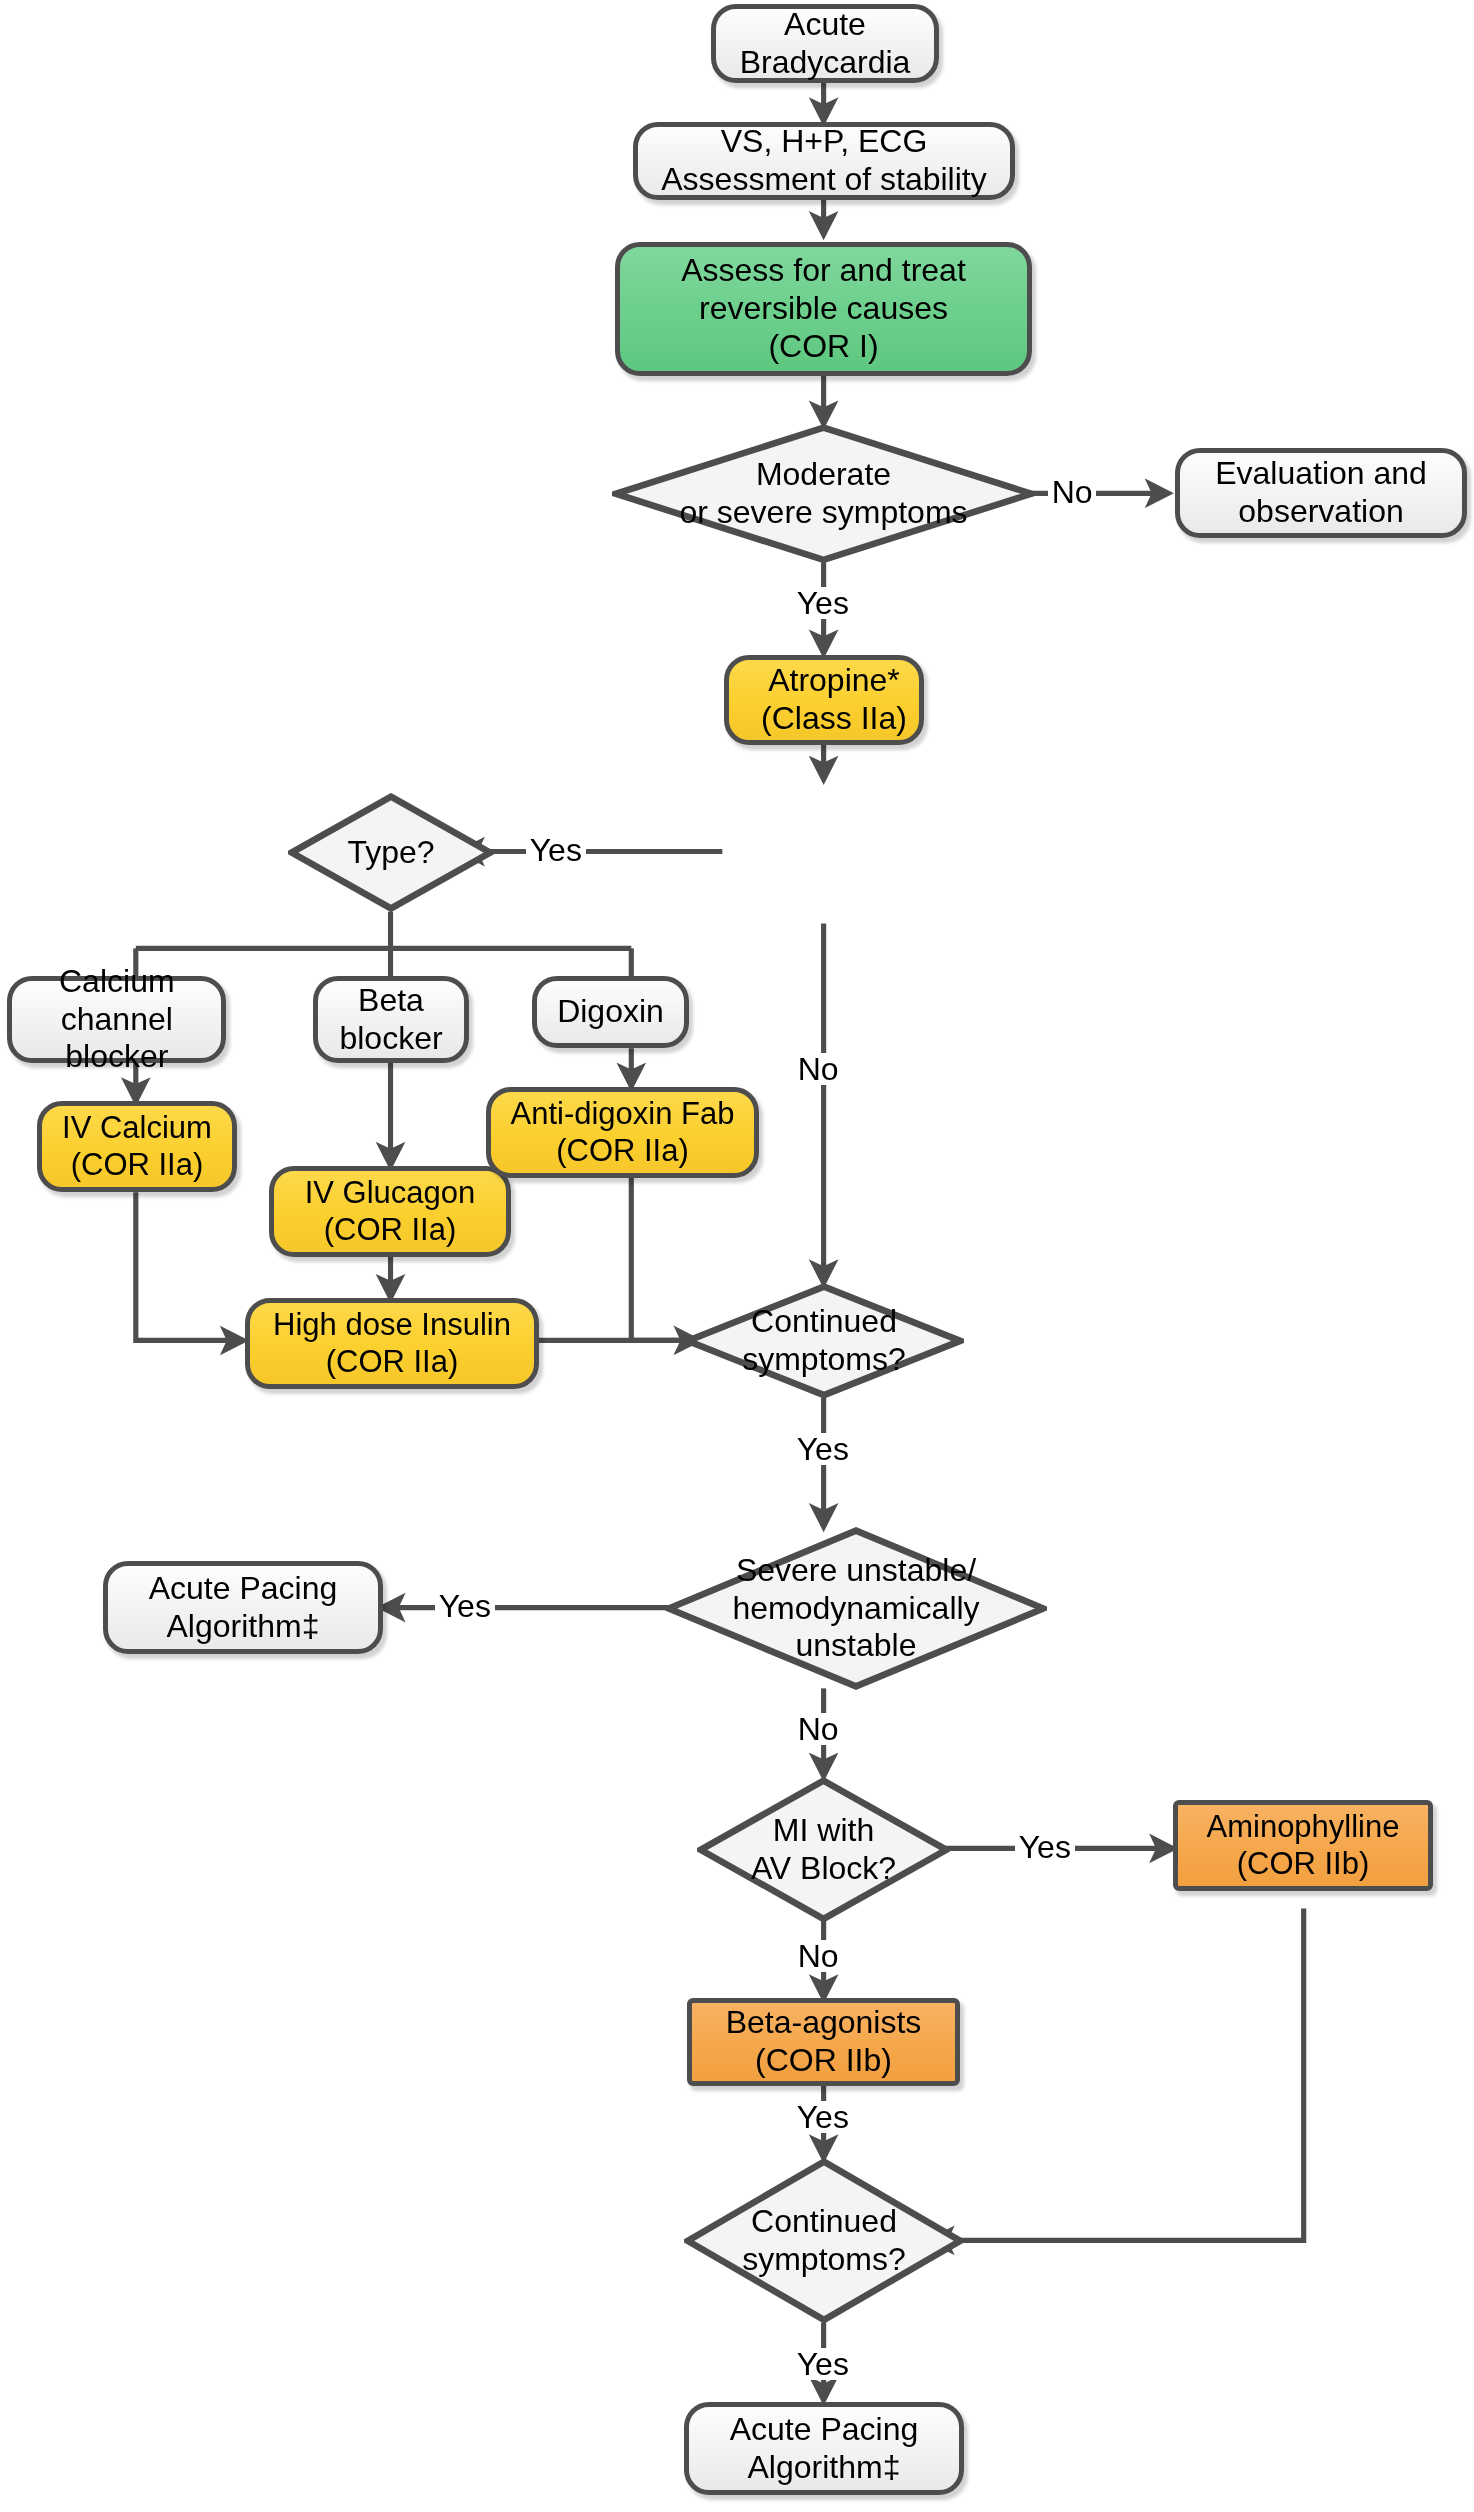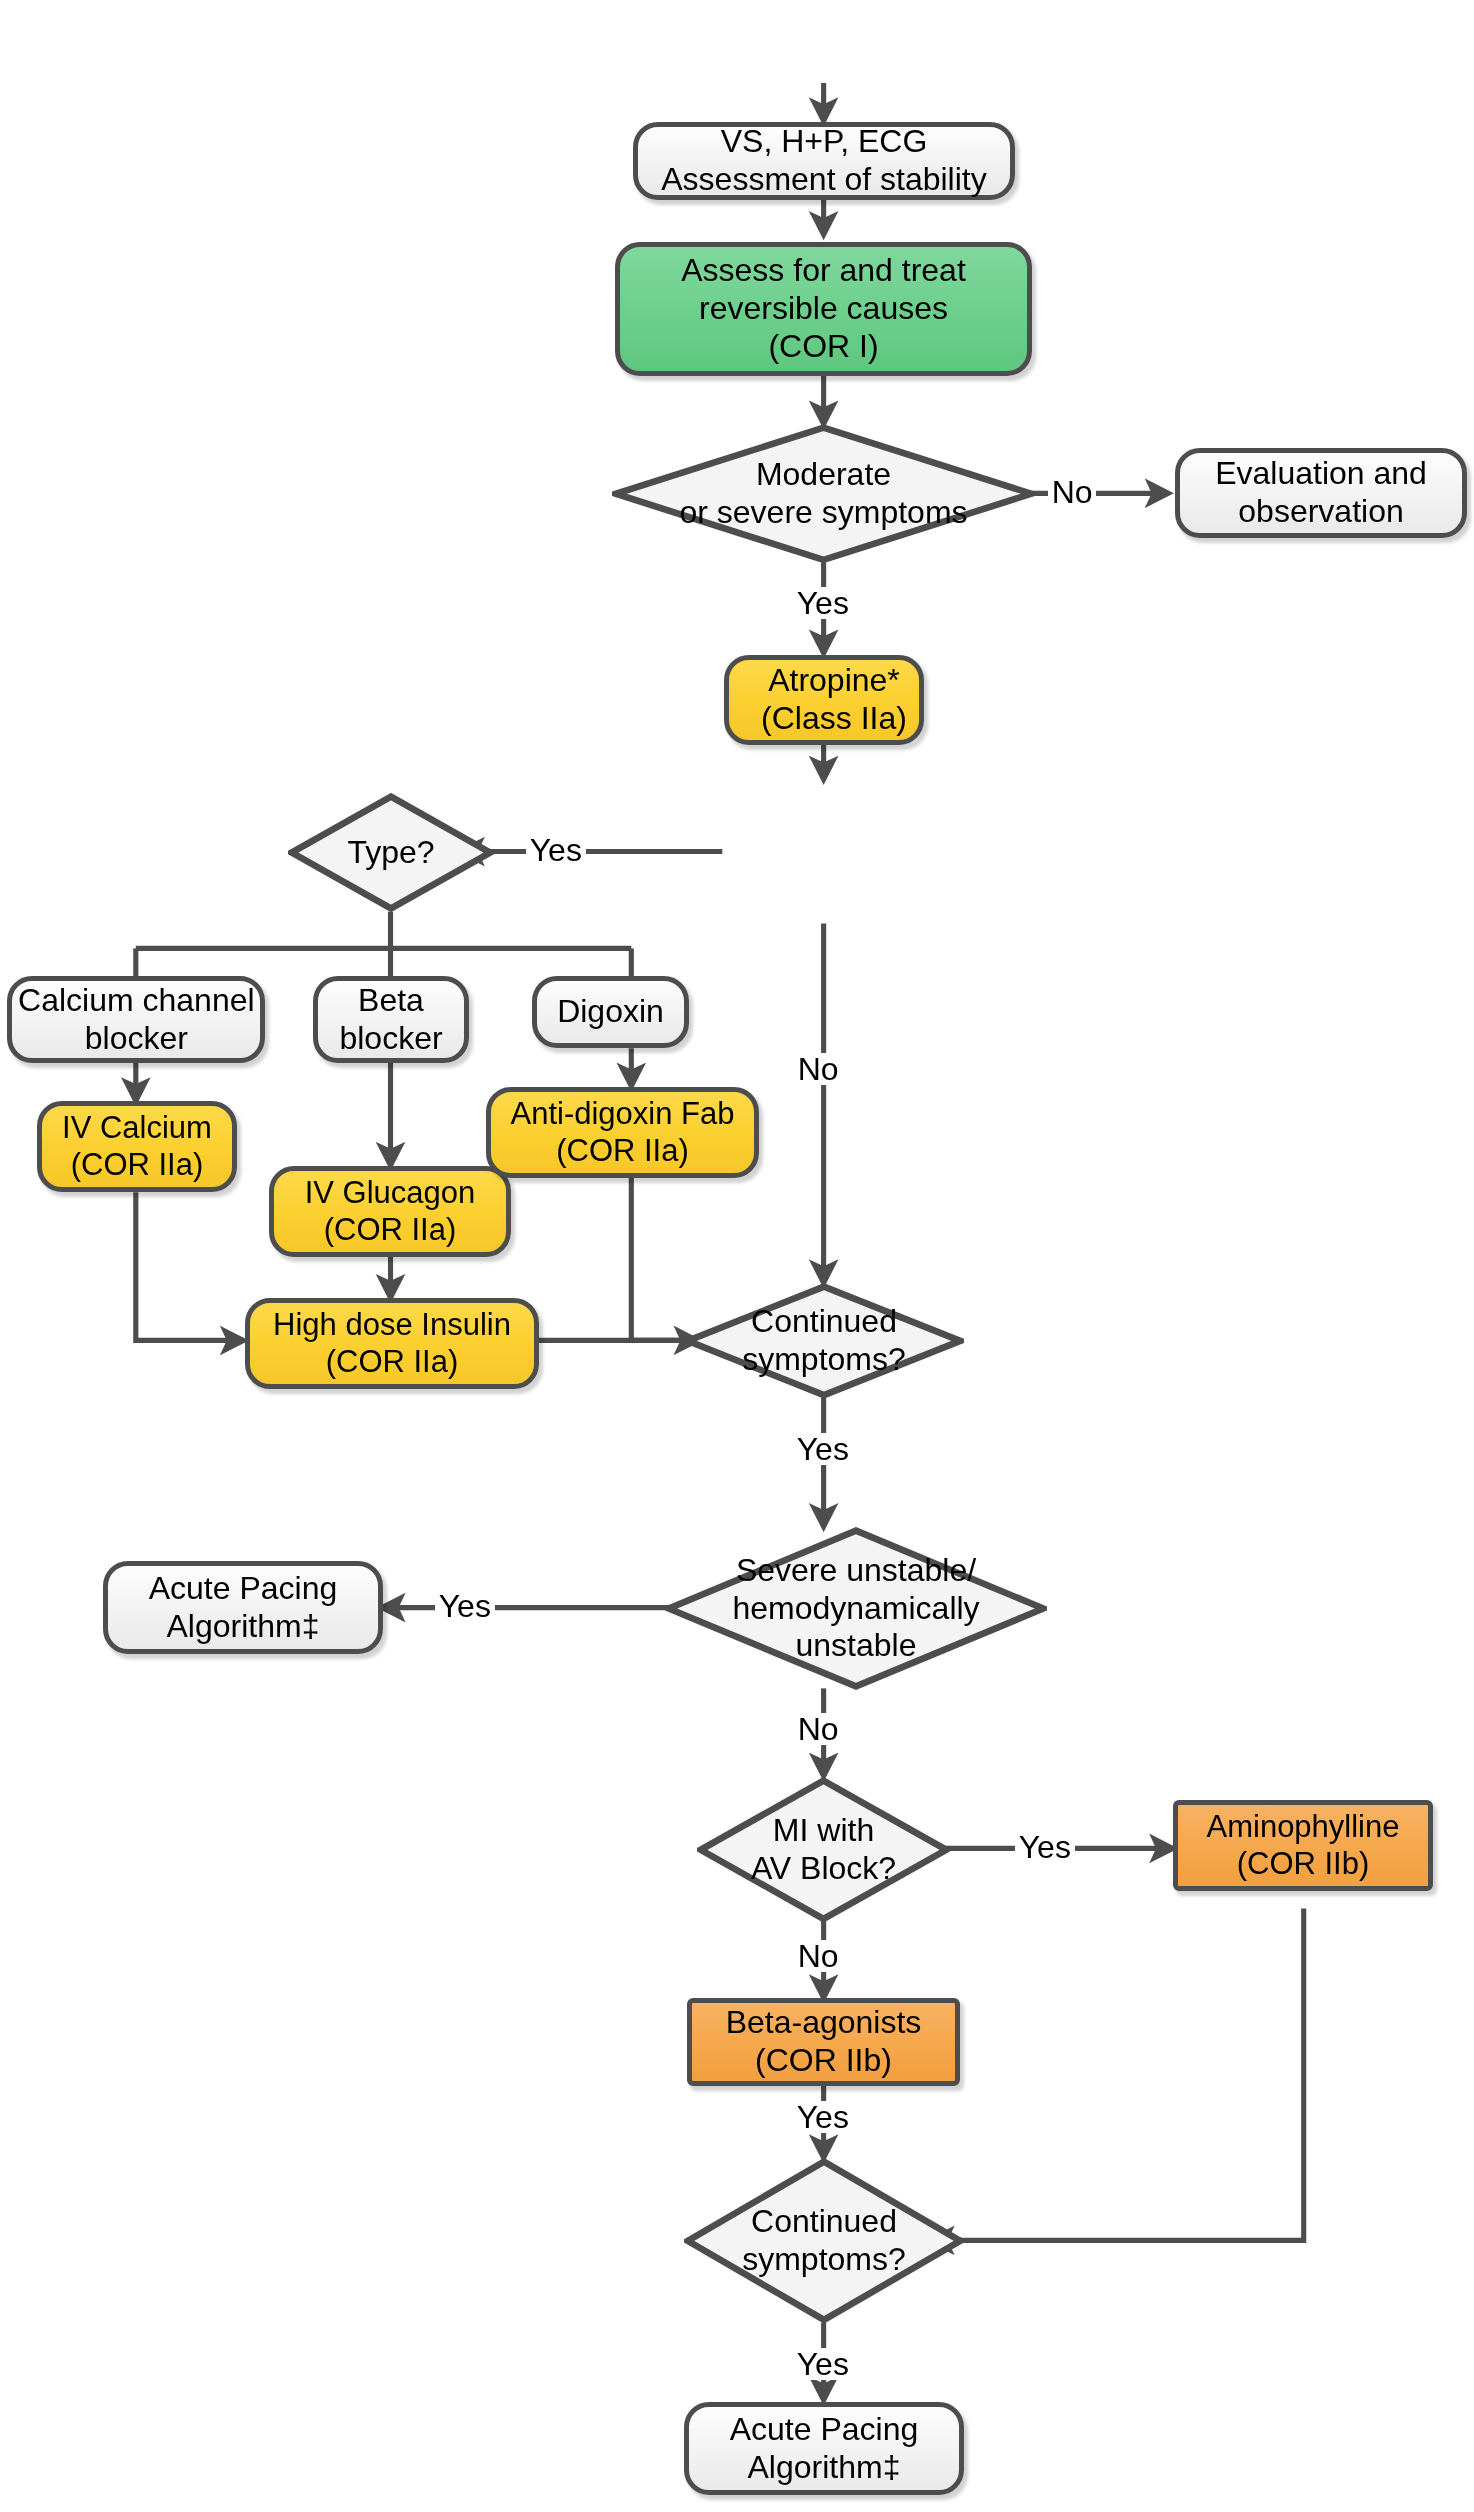--- a/index.html
+++ b/index.html
@@ -145,20 +145,26 @@
       <path d="M 1122 2616 L 1122 2722" marker-end="url(#ah)"></path>
 
       <path d="M 1122 2840 L 1122 2940" marker-end="url(#ah)"></path>
 
       <path d="M 1776 2600 L 1776 3052 L 1268 3052" marker-end="url(#ah)"></path>
 
       <path d="M 1122 3164 L 1122 3270" marker-end="url(#ah)"></path>
     </g>
   </svg>
 
+  <div class="node box t44" style="left:711px; top:4.4px; width:228px; height:79px;">
+    <span>
+      <span>Acute</span><br>
+      <span>Bradycardia</span>
+    </span>
+  </div>
 
   <div class="node box t44" style="left:633px; top:122px; width:382px; height:78px;">
     <span>
       <span>VS, H+P, ECG</span><br>
       <span>Assessment of stability</span>
     </span>
   </div>
 
   <div class="node box green t44" style="left:615px; top:242px; width:417px; height:134px;">
     <span>
@@ -195,21 +201,21 @@
 
   <div class="node diamond t44" style="left:288px; top:793px; width:206px; height:119px;">
     <svg class="dshape" viewBox="0 0 280 162" preserveAspectRatio="none">
       <polygon points="140,5 275,81 140,157 5,81" fill="#f4f4f4" stroke="#4d4d4d" stroke-width="9"></polygon>
     </svg>
     <span class="dlabel">
       <span>Type?</span>
     </span>
   </div>
 
-  <div class="node box t44" style="left:7.3px; top:976px; width:258px; height:87px;">
+  <div class="node box t44" style="left:7.3px; top:976px; width:219px; height:87px;">
     <span>
       <span>Calcium channel</span><br>
       <span>blocker</span>
     </span>
   </div>
 
   <div class="node box t44" style="left:313px; top:976px; width:156px; height:87px;">
     <span>
       <span>Beta</span><br>
       <span>blocker</span>

